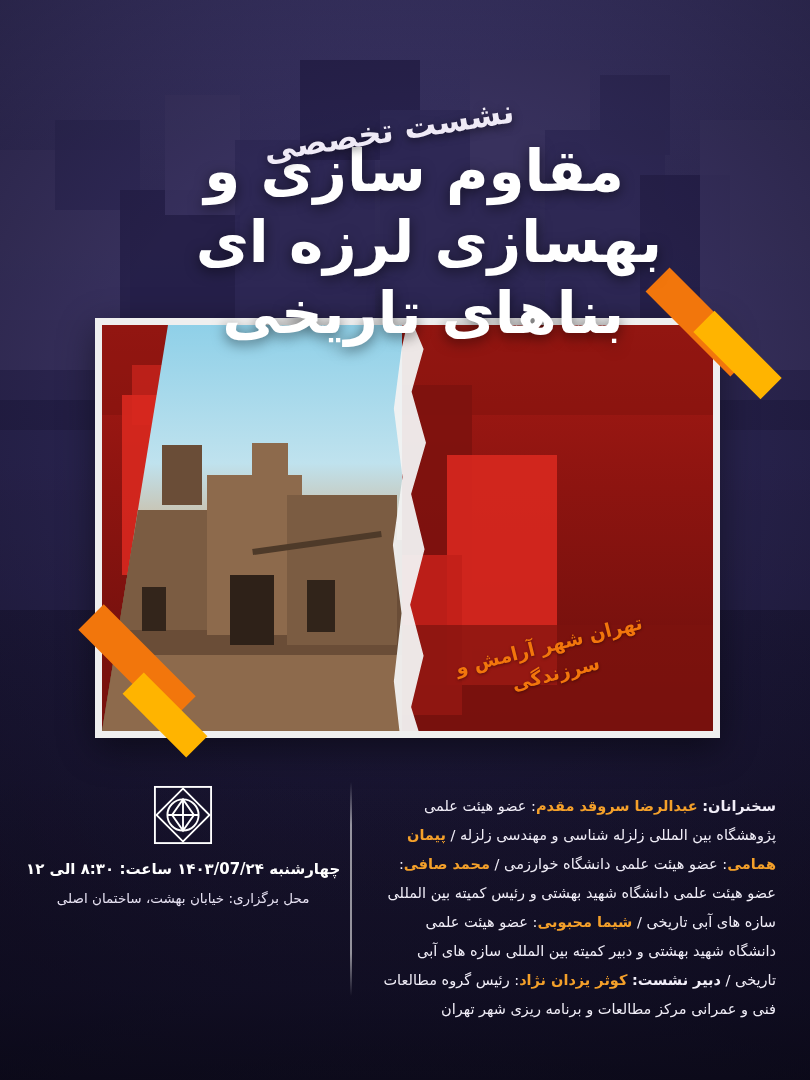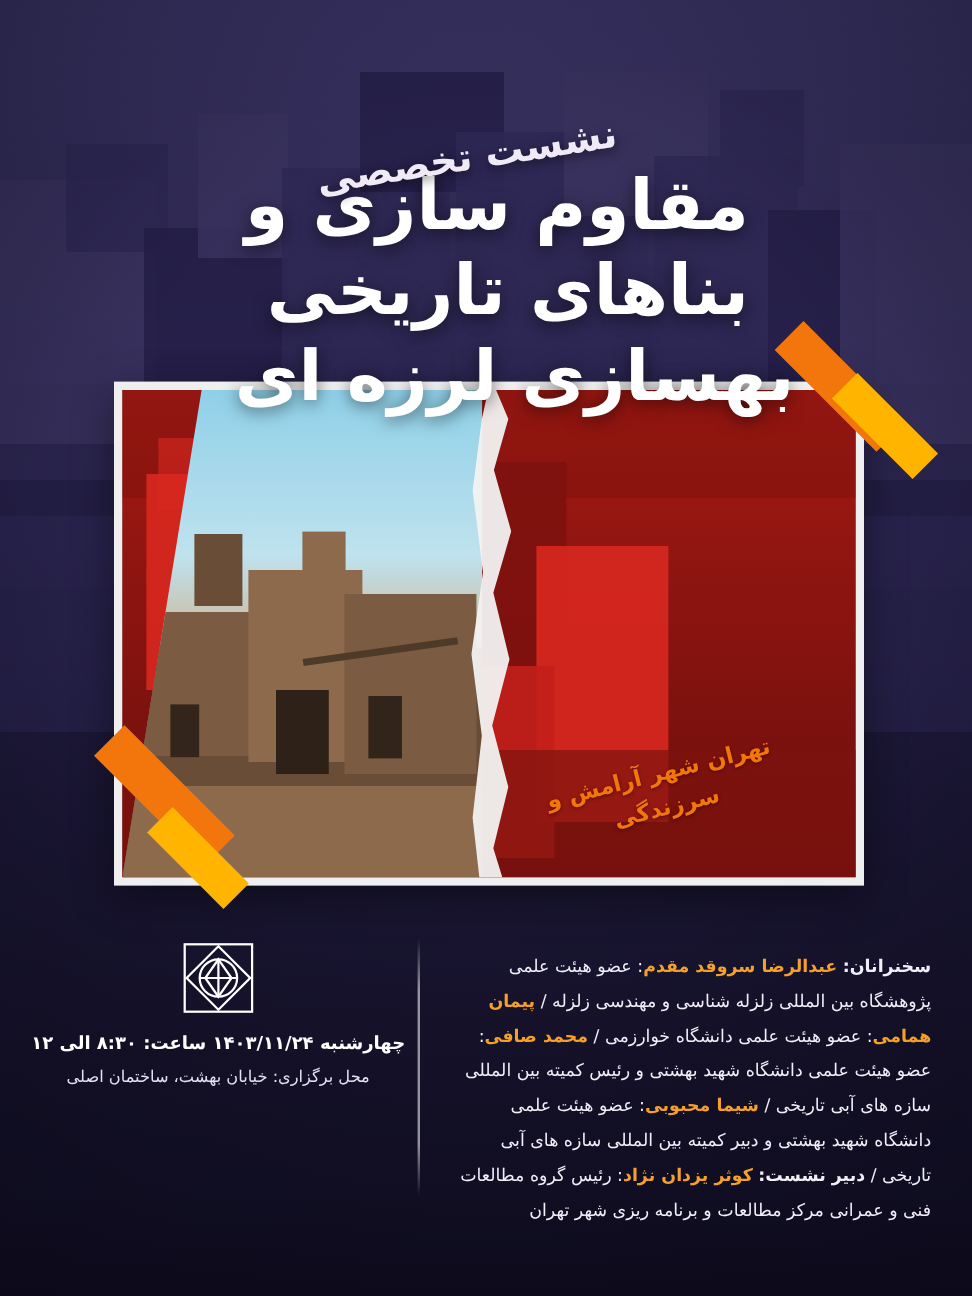--- a/index.html
+++ b/index.html
@@ -272,22 +272,22 @@
 
     <div class="bg-ground"></div>
     <div class="bg-bottom-rocks"></div>
     <div class="vignette"></div>
   </div>
 
   <div class="headline-wrap">
     <div class="kicker">نشست تخصصی</div>
     <div class="title-lines">
       <div class="tline t1">مقاوم سازی و</div>
+      <div class="tline t2">بهسازی لرزه ای</div>
       <div class="tline t3">بناهای تاریخی</div>
-      <div class="tline t2">بهسازی لرزه ای</div>
     </div>
   </div>
 
   <div class="collage">
     <div class="photo-frame">
 
       <div class="photo-red">
         <div class="red-shapes">
           <i class="dk" style="left:0;top:0;width:625px;height:90px;opacity:.45;"></i>
           <i class="lt" style="left:20px;top:70px;width:120px;height:180px;"></i>
@@ -349,20 +349,20 @@
         <svg viewBox="0 0 100 100" width="78" height="78" aria-hidden="true">
           <g fill="none" stroke="#ffffff" stroke-width="2.4">
             <rect x="14" y="14" width="72" height="72"></rect>
             <rect x="26" y="26" width="48" height="48" transform="rotate(45 50 50)"></rect>
             <circle cx="50" cy="50" r="20"></circle>
             <path d="M50 30 L64 50 L50 70 L36 50 Z"></path>
             <path d="M30 50 H70 M50 30 V70"></path>
           </g>
         </svg>
       </div>
-      <div class="when">چهارشنبه ۱۴۰۳/۱۱/۲۴   ساعت: ۸:۳۰ الی ۱۲</div>
+      <div class="when">چهارشنبه ۱۴۰۳/07/۲۴   ساعت: ۸:۳۰ الی ۱۲</div>
       <div class="where">
         <div>محل برگزاری: خیابان بهشت، ساختمان اصلی</div>
       </div>
     </div>
 
   </div>
 </div>
 
 </body></html>

